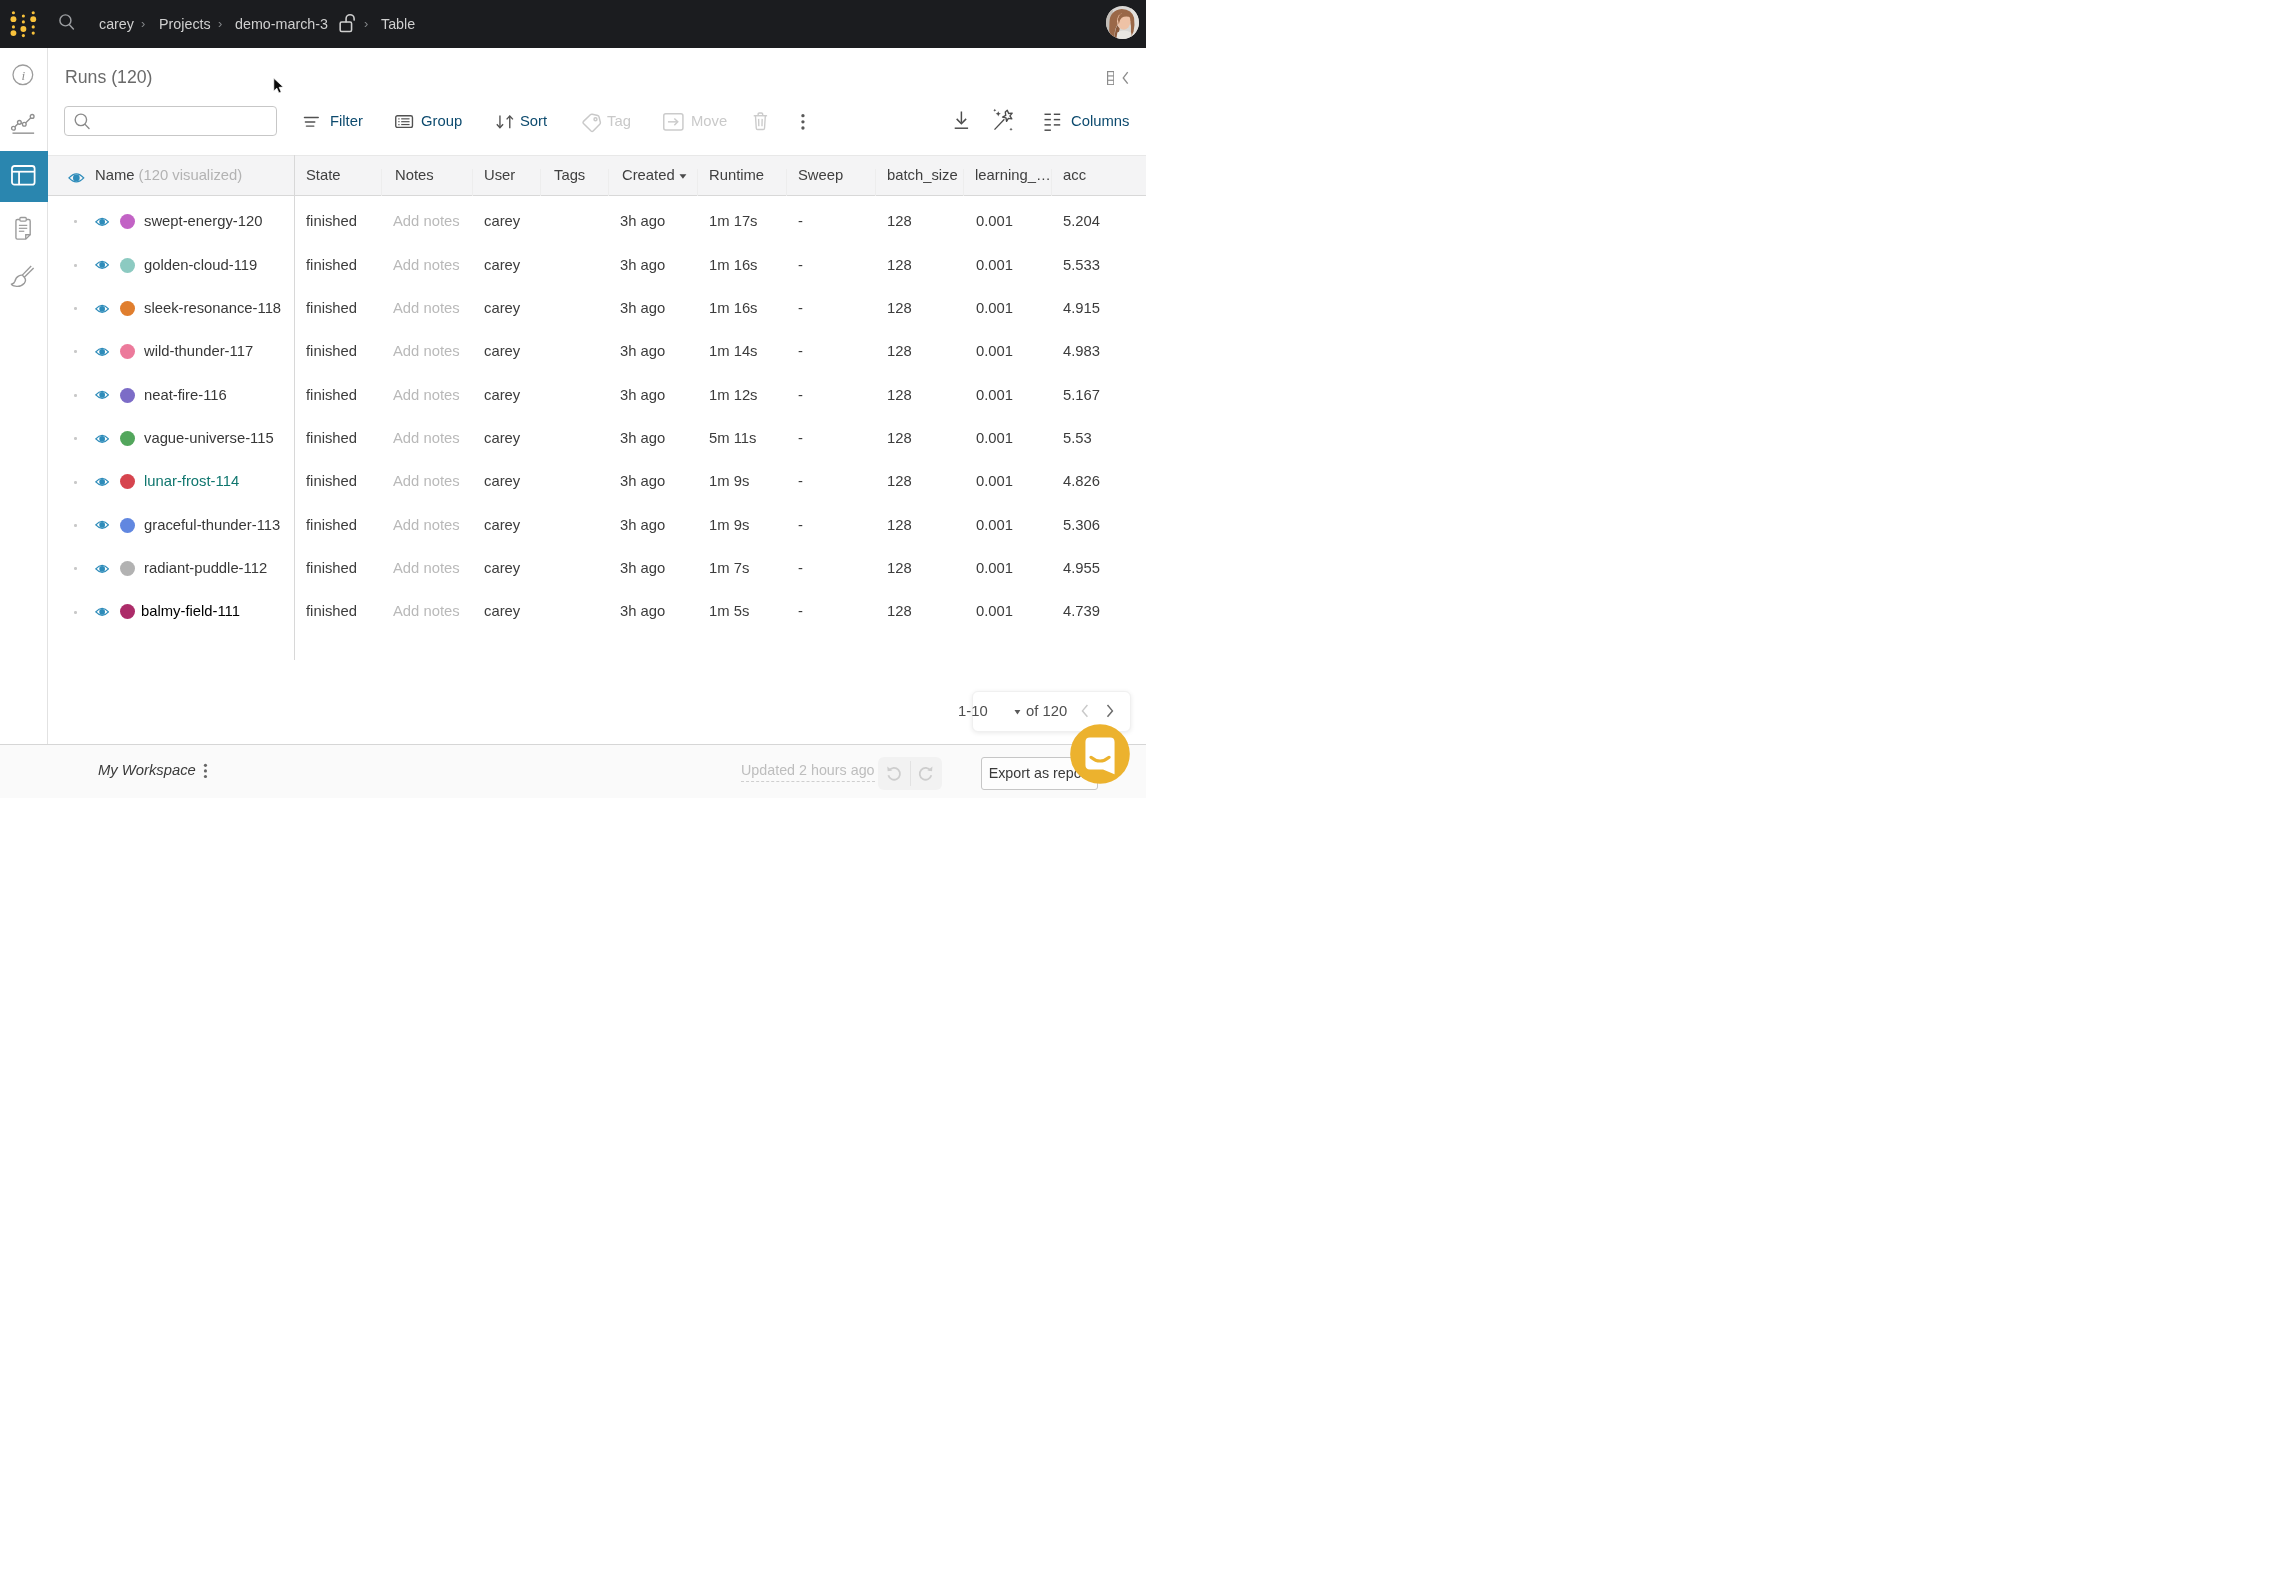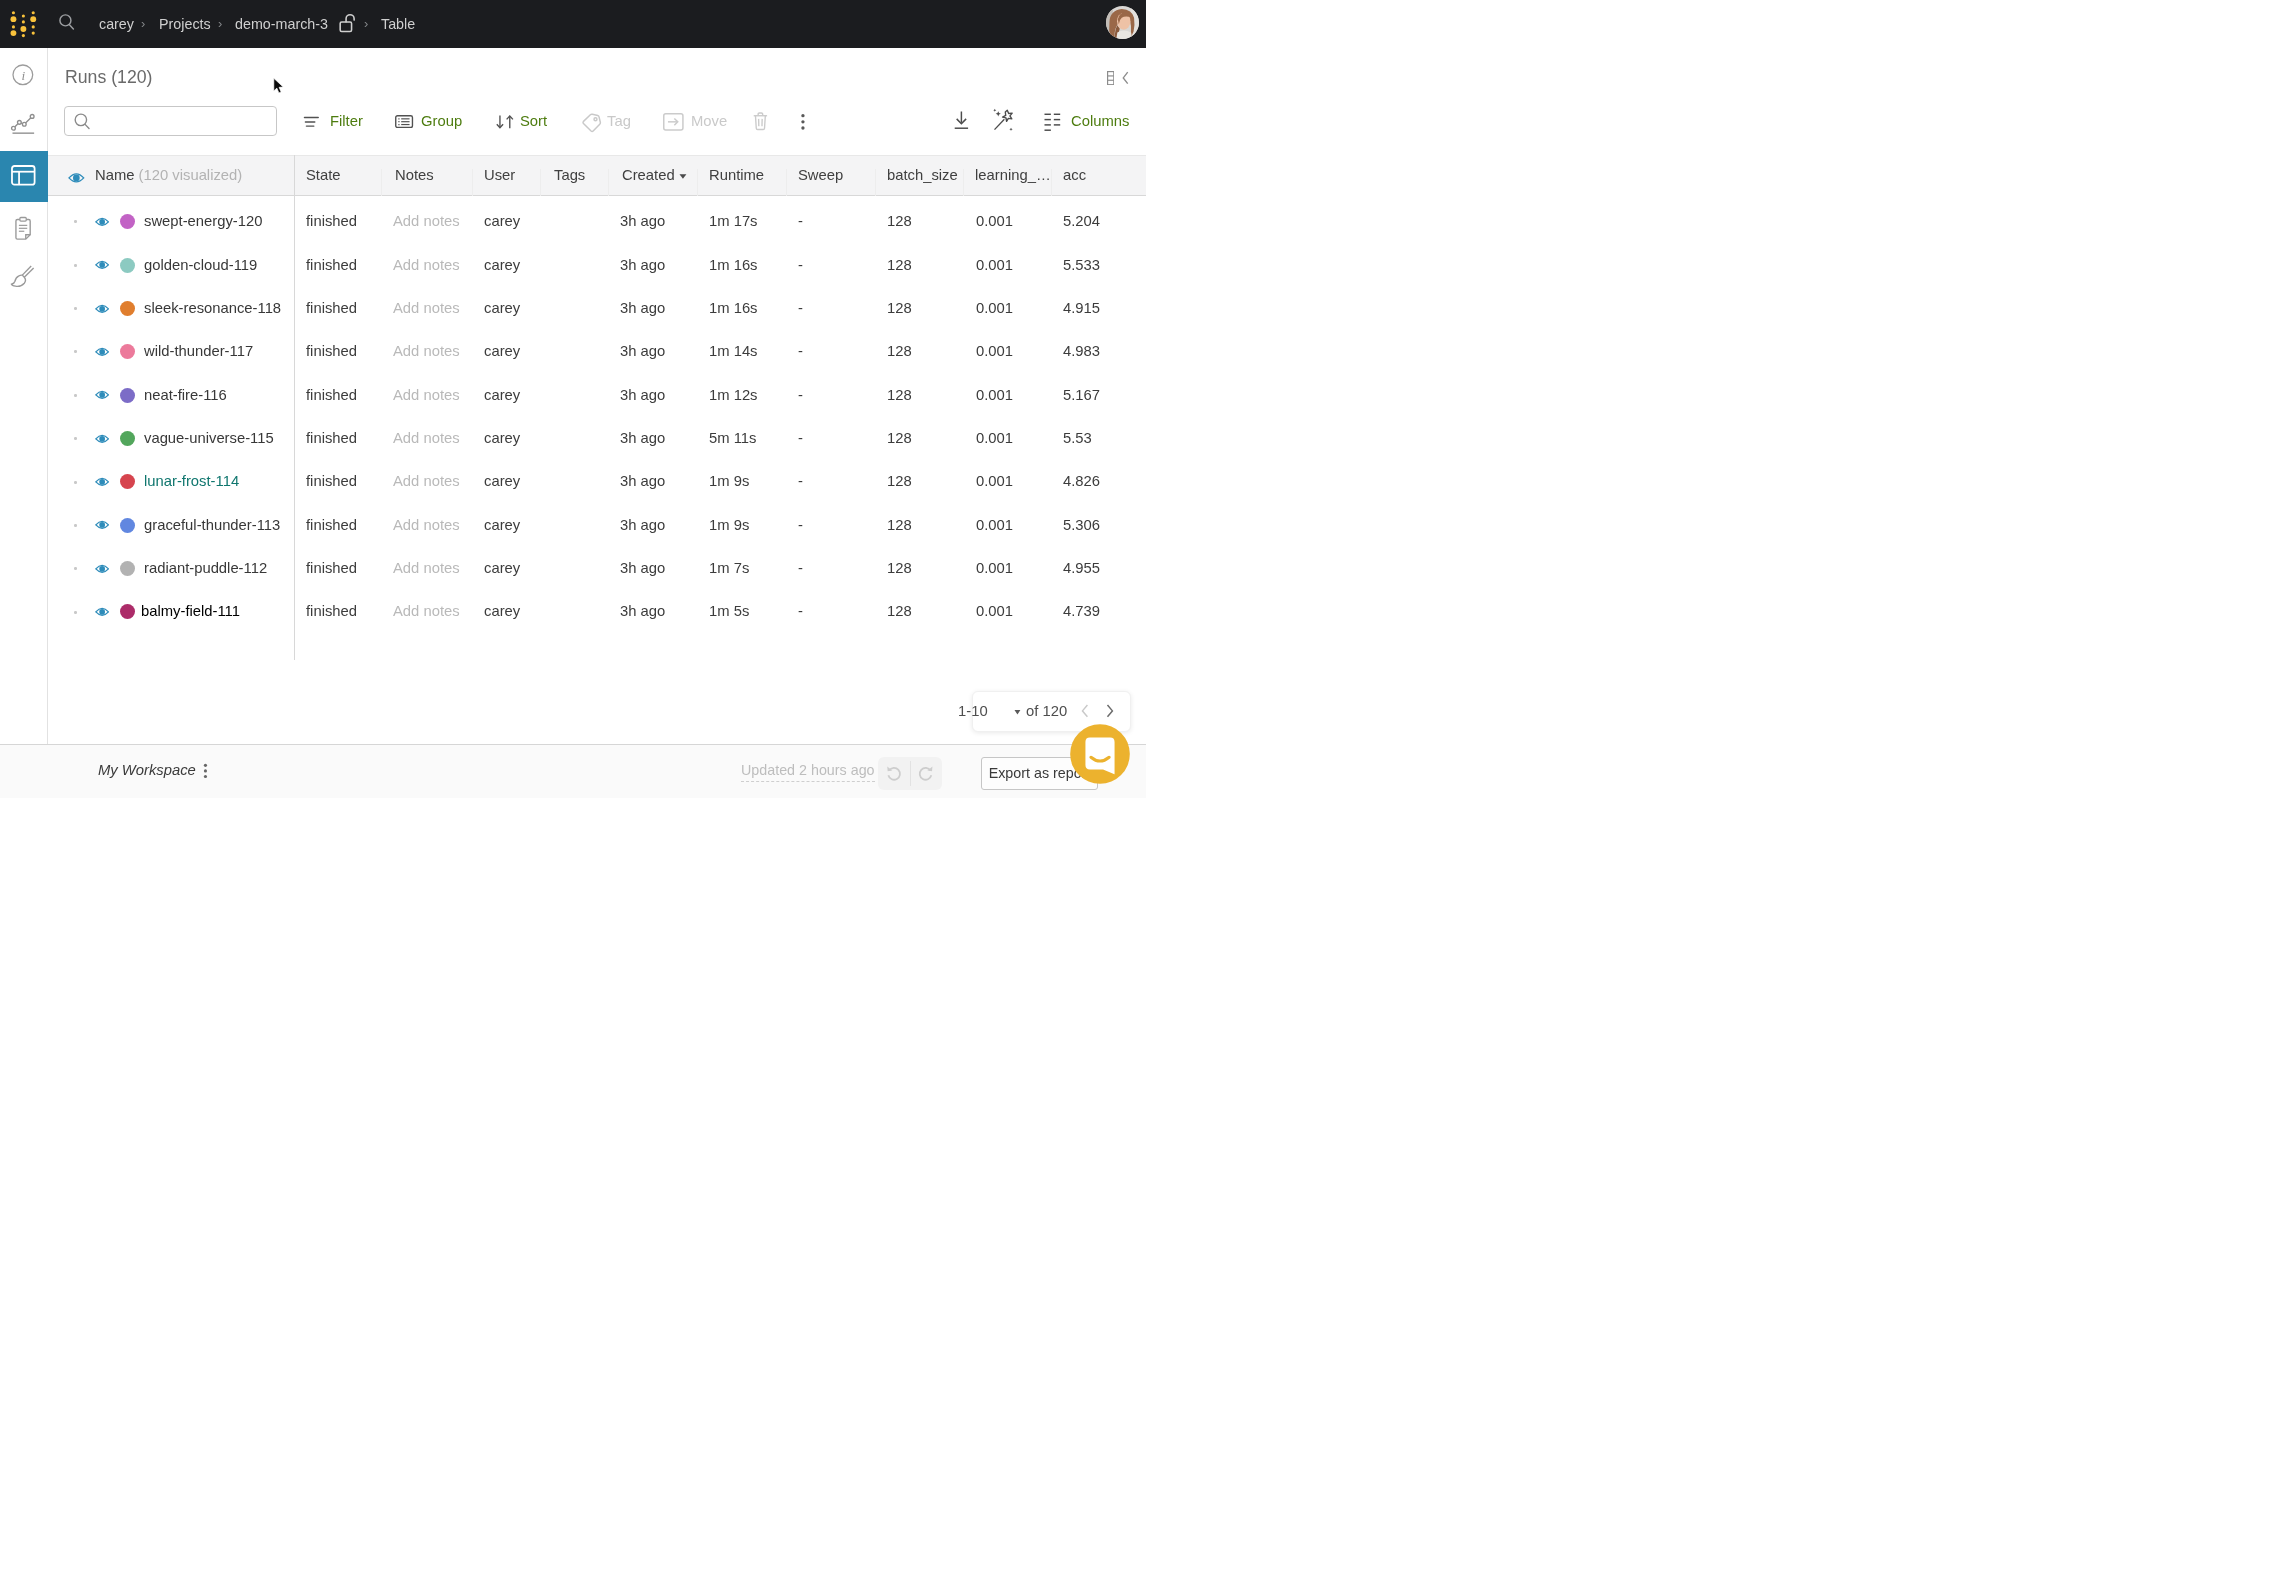--- a/index.html
+++ b/index.html
@@ -15,21 +15,21 @@
 #side { position:absolute; left:0; top:48px; width:48px; height:696px; background:#fff; border-right:1px solid #e2e2e2; }
 #sideblue { position:absolute; left:0; top:151px; width:48px; height:51px; background:#2a86af; }
 
 .cell { position:absolute; height:43px; line-height:43px; font-size:14.8px; color:#3c3c3c; white-space:nowrap; }
 .hcell { position:absolute; height:41px; line-height:41px; font-size:14.8px; color:#404040; white-space:nowrap; }
 .gray { color:#b9b9b9; }
 .colline { position:absolute; top:169px; width:1px; height:27px; background:#ededed; }
 .dot { position:absolute; width:15.3px; height:15.3px; border-radius:50%; }
 .dragdot { position:absolute; width:2.5px; height:2.5px; border-radius:50%; background:#c9c9c9; }
 
-.tbtxt { position:absolute; top:106px; height:31.5px; line-height:31.5px; font-size:14.8px; color:#4d7c0f; white-space:nowrap; }
+.tbtxt { position:absolute; top:106px; height:31.5px; line-height:31.5px; font-size:14.8px; color:#0c4a6e; white-space:nowrap; }
 .tbdis { color:#c9c9c9; }
 
 #footer { position:absolute; left:0; top:744px; width:1146px; height:54px; background:#fafafa; border-top:1px solid #d6d6d6; }
 #pagebox { position:absolute; left:972px; top:691px; width:159px; height:41px; background:#fff; border:1px solid #f0f0f0; border-radius:5.9px; box-shadow:0 1px 4.9px rgba(0,0,0,0.09); }
 #exportbtn { position:absolute; left:954px; top:757px; width:117px; height:33px; background:#fdfdfd; border:1px solid #c6c6c6; border-radius:3px; font-size:14.3px; color:#3a3a3a; text-align:center; line-height:31px;margin-left:27px; }
 #undoredo { position:absolute; left:878px; top:757px; width:64px; height:33px; background:#f2f2f2; border-radius:5.9px; }
 </style>
 </head>
 <body>
 <div id="page">

